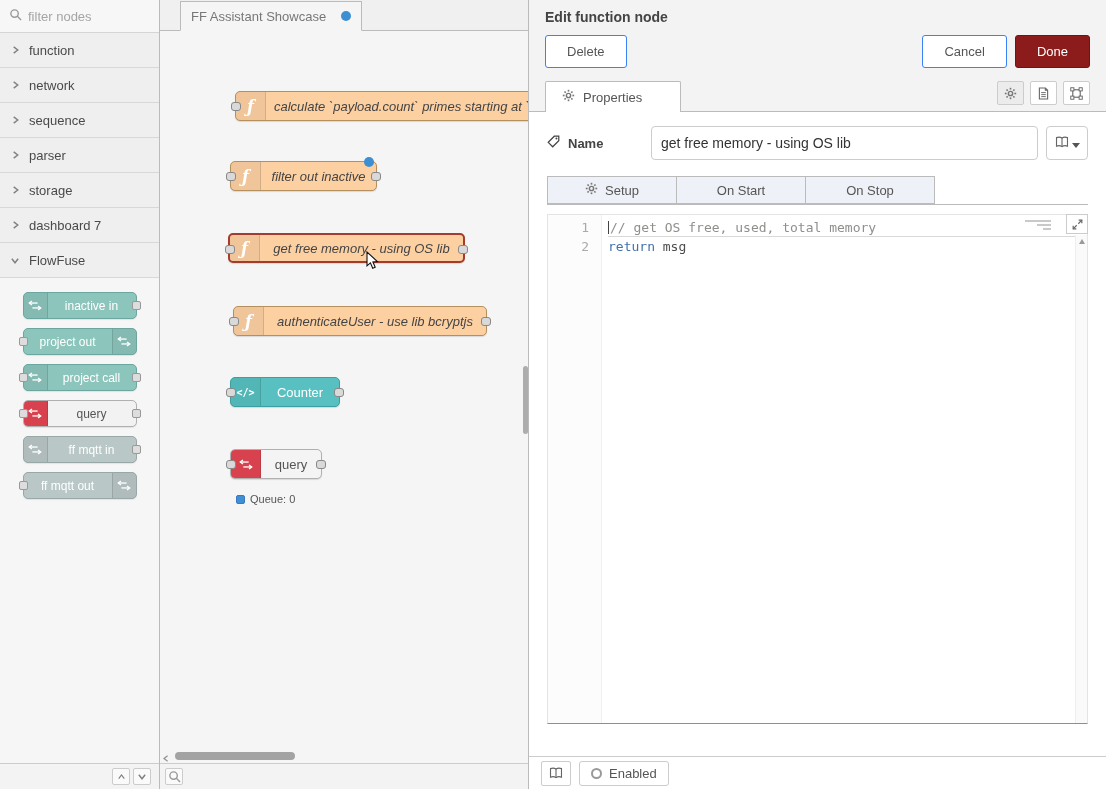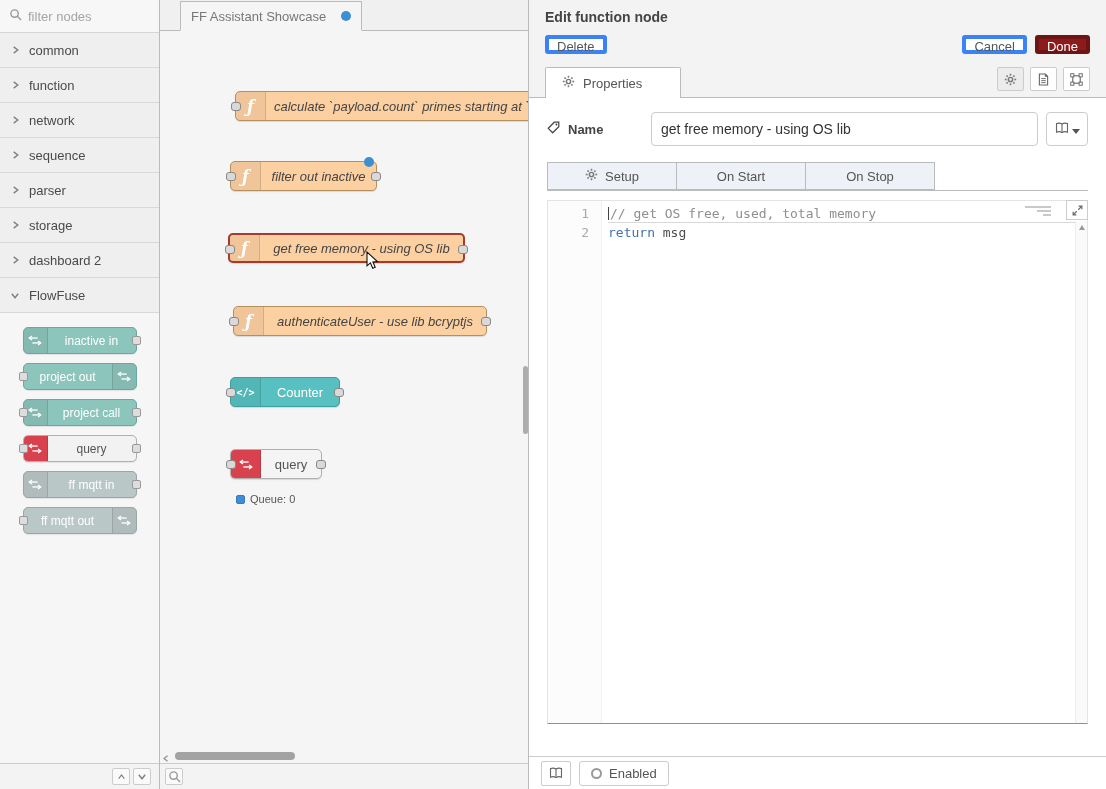--- a/index.html
+++ b/index.html
@@ -60,21 +60,21 @@
   .hscroll-arrow { position:absolute; left:2px; top:2px; }
   .hscroll-thumb { position:absolute; left:15px; top:3px; width:120px; height:8px; background:#a3a3a3; border-radius:4px; cursor:pointer; }
   .canvas-footer { height:26px; background:#f3f3f3; border-top:1px solid #ccc; display:flex; align-items:center; padding:0 5px; }
 
   
   .tray { width:578px; border-left:1px solid #bbb; display:flex; flex-direction:column; background:#fff; }
   .tray-header { background:#f3f3f3; border-bottom:1px solid #bbb; padding:9px 16px 0; }
   .tray-title { font-size:14px; font-weight:bold; color:#444; margin-bottom:10px; }
   .tray-toolbar { display:flex; gap:8px; margin-bottom:13px; }
   .tray-toolbar .spacer { flex:1; }
-  .btn { height:19px; padding:0 8px; background:#fff; border:4px solid #3b82f6; border-radius:3px; color:#555; font-size:13px; font-family:"Liberation Sans",sans-serif; cursor:pointer; }
+  .btn { height:33px; padding:0 21px; background:#fff; border:1px solid #3b82f6; border-radius:3px; color:#555; font-size:13px; font-family:"Liberation Sans",sans-serif; cursor:pointer; }
   .btn-primary { background:var(--accent-red); border-color:#6f1414; color:#fff; }
   .tray-tabs-row { display:flex; align-items:flex-end; justify-content:space-between; }
   .properties-tab { display:inline-flex; align-items:center; gap:8px; height:31px; padding:0 38px 0 16px; background:#fff; border:1px solid #bbb; border-bottom:none; border-radius:2px 2px 0 0; margin-bottom:-1px; color:#555; position:relative; z-index:2; cursor:pointer; }
   .tray-tab-buttons { display:flex; gap:6px; margin-bottom:6px; }
   .icon-btn { width:27px; height:24px; border:1px solid #ccc; background:#fff; border-radius:2px; display:flex; align-items:center; justify-content:center; cursor:pointer; padding:0; }
   .tray-tab-buttons .icon-btn:first-child { background:#ececec; }
   .tray-body { flex:1; min-height:0; display:flex; flex-direction:column; padding:14px 18px 0; background:#fff; }
   .form-row { display:flex; align-items:center; gap:8px; margin-bottom:16px; }
   .form-label { display:flex; align-items:center; gap:8px; width:96px; font-weight:bold; color:#444; }
   .text-input { flex:1; height:34px; border:1px solid #ccc; border-radius:4px; padding:0 9px; font-size:14px; color:#333; font-family:"Liberation Sans",sans-serif; outline:none; }
@@ -115,69 +115,61 @@
           </svg></span>
       <input class="palette-search-input" placeholder="filter nodes" style="">
     </div>
     <div class="palette-body">
         <div class="palette-category">
           <span class="cat-chevron">
             <svg width="9" height="10" viewBox="0 0 10 10">
               <path d="M3 1.5 L7.5 5 L3 8.5" fill="none" stroke="#808080" stroke-width="1.6"></path>
             </svg>
           </span>
-          <span class="cat-label">common</span>
+          <span class="cat-label">function</span>
         </div>
         <div class="palette-category">
           <span class="cat-chevron">
             <svg width="9" height="10" viewBox="0 0 10 10">
               <path d="M3 1.5 L7.5 5 L3 8.5" fill="none" stroke="#808080" stroke-width="1.6"></path>
             </svg>
           </span>
-          <span class="cat-label">function</span>
+          <span class="cat-label">network</span>
         </div>
         <div class="palette-category">
           <span class="cat-chevron">
             <svg width="9" height="10" viewBox="0 0 10 10">
               <path d="M3 1.5 L7.5 5 L3 8.5" fill="none" stroke="#808080" stroke-width="1.6"></path>
             </svg>
           </span>
-          <span class="cat-label">network</span>
+          <span class="cat-label">sequence</span>
         </div>
         <div class="palette-category">
           <span class="cat-chevron">
             <svg width="9" height="10" viewBox="0 0 10 10">
               <path d="M3 1.5 L7.5 5 L3 8.5" fill="none" stroke="#808080" stroke-width="1.6"></path>
             </svg>
           </span>
-          <span class="cat-label">sequence</span>
+          <span class="cat-label">parser</span>
         </div>
         <div class="palette-category">
           <span class="cat-chevron">
             <svg width="9" height="10" viewBox="0 0 10 10">
               <path d="M3 1.5 L7.5 5 L3 8.5" fill="none" stroke="#808080" stroke-width="1.6"></path>
             </svg>
           </span>
-          <span class="cat-label">parser</span>
+          <span class="cat-label">storage</span>
         </div>
         <div class="palette-category">
           <span class="cat-chevron">
             <svg width="9" height="10" viewBox="0 0 10 10">
               <path d="M3 1.5 L7.5 5 L3 8.5" fill="none" stroke="#808080" stroke-width="1.6"></path>
             </svg>
           </span>
-          <span class="cat-label">storage</span>
-        </div>
-        <div class="palette-category">
-          <span class="cat-chevron">
-            <svg width="9" height="10" viewBox="0 0 10 10">
-              <path d="M3 1.5 L7.5 5 L3 8.5" fill="none" stroke="#808080" stroke-width="1.6"></path>
-            </svg>
-          </span>
-          <span class="cat-label">dashboard 2</span>
+          <span class="cat-label">dashboard 7</span>
         </div>
         <div class="palette-category expanded">
           <span class="cat-chevron">
             <svg width="10" height="9" viewBox="0 0 10 10">
               <path d="M1.5 3 L5 7.5 L8.5 3" fill="none" stroke="#808080" stroke-width="1.6"></path>
             </svg>
           </span>
           <span class="cat-label">FlowFuse</span>
         </div>
         <div class="palette-items">

